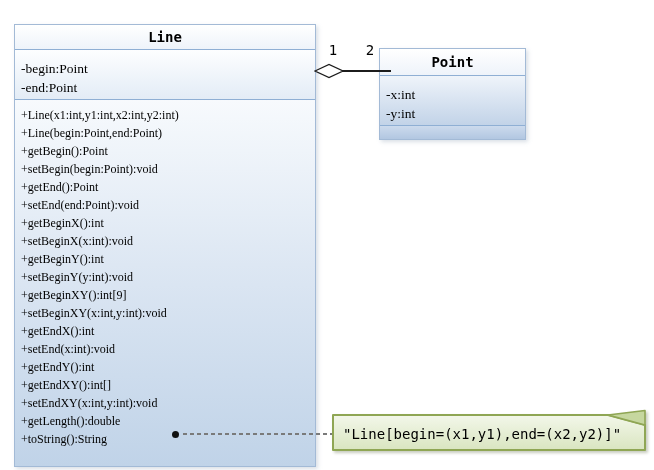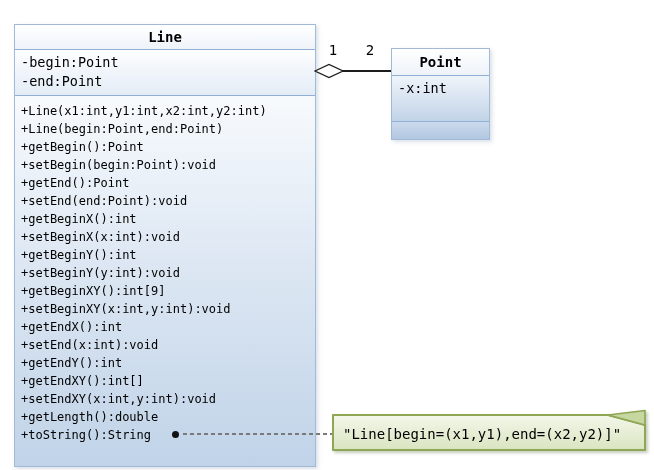--- a/index.html
+++ b/index.html
@@ -21,39 +21,39 @@
     display:flex;flex-direction:column;
   }
   .class-box .title{
     font-weight:bold;
     font-size:14px;
     text-align:center;
     border-bottom:1px solid var(--divider,#8fafd4);
     background:linear-gradient(180deg,#ffffff 0%,#eef3fa 100%);
     display:flex;align-items:center;justify-content:center;
   }
-  .compartment{padding:3px 0 2px 6px;}
+  .compartment{padding:9px 0 2px 6px;font-family:Liberation Serif, serif;}
   .row{white-space:pre;}
   .attr-row{font-size:13.5px;line-height:19px;}
   .method-row{font-size:12px;line-height:18px;}
 
   .line-box{left:14px;top:12px;width:302px;height:443px;}
   .line-box .title{height:25px;flex:0 0 25px;}
   .line-box .attrs{
     flex:0 0 46px;
     border-bottom:1px solid var(--divider,#8fafd4);
     background:linear-gradient(180deg,#fdfeff 0%,#e3ecf6 100%);
   }
   .line-box .methods{
     flex:1 1 auto;
     padding-top:6px;
     background:linear-gradient(180deg,#f7fafd 0%,#dde7f3 45%,var(--methods-blue,#c0d3e8) 100%);
   }
 
-  .point-box{left:391px;top:36px;width:99px;height:92px;}
+  .point-box{left:379px;top:36px;width:147px;height:92px;}
   .point-box .title{height:27px;flex:0 0 27px;}
   .point-box .attrs{
     flex:0 0 46px;
     border-bottom:1px solid var(--divider,#8fafd4);
     background:linear-gradient(180deg,#eff4fa 0%,#c2d3e8 100%);
   }
   .point-box .methods{
     flex:1 1 auto;
     background:linear-gradient(180deg,#ccdaed 0%,#b2c7e1 100%);
   }
@@ -118,20 +118,21 @@
         <div class="row method-row">+setEndXY(x:int,y:int):void</div>
         <div class="row method-row">+getLength():double</div>
         <div class="row method-row">+toString():String</div>
       </div>
   </section>
 
   <section class="class-box point-box">
     <div class="title">Point</div>
     <div class="compartment attrs">
         <div class="row attr-row">-x:int</div>
+        <div class="row attr-row">-y:int</div>
       </div>
     <div class="compartment methods"></div>
   </section>
 
   <svg class="assoc-diamond" viewBox="0 0 30 16" width="30" height="16">
     <polygon points="1,8 15,1.5 29,8 15,14.5" fill="#ffffff" stroke="#1c1c1c" stroke-width="1.3"></polygon>
   </svg>
   <div class="assoc-line"></div>
   <div class="mult-label mult-1">1</div>
   <div class="mult-label mult-2">2</div>

